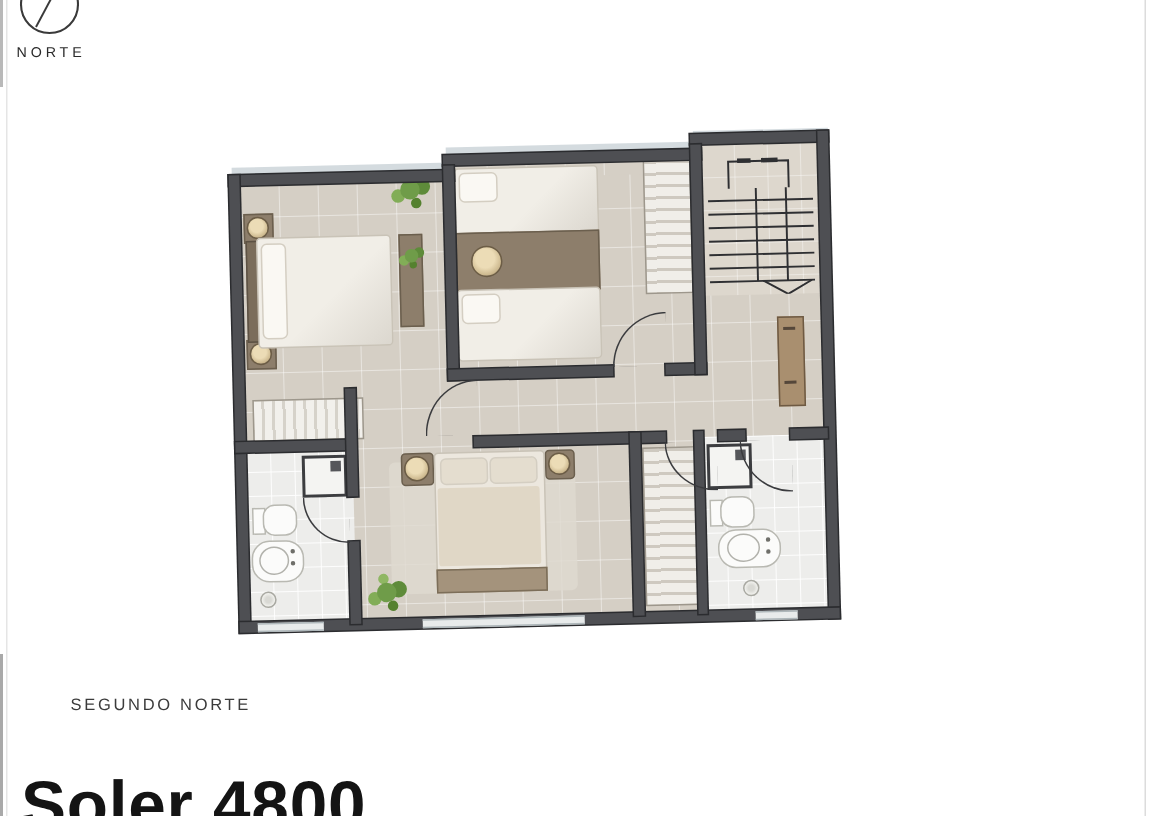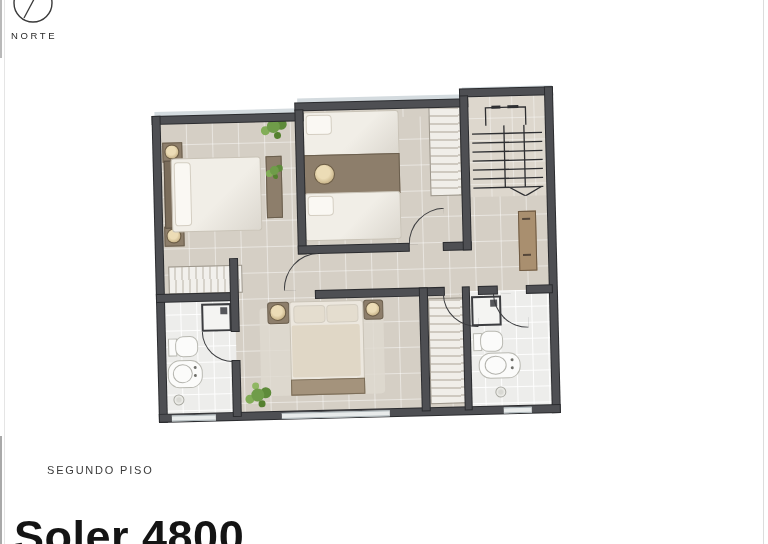--- a/index.html
+++ b/index.html
@@ -162,17 +162,17 @@
     <div class="window" style="left:344px;top:321px;width:28px;"></div>
 
     <div class="arc-tl" style="left:127px;top:162px;width:34px;height:36px;"></div>
     <div class="arc-tl" style="left:253px;top:120px;width:35px;height:35px;"></div>
     <div class="arc-bl" style="left:286px;top:207px;width:34px;height:32px;"></div>
     <div class="arc-bl" style="left:336px;top:207px;width:34px;height:34px;"></div>
     <div class="arc-bl" style="left:44px;top:238px;width:30px;height:30px;"></div>
 
   </div>
 
-  <div class="label" style="left:47px;top:464px;font-size:11px;letter-spacing:1.8px;font-weight:500;color:#3b3b3b;">SEGUNDO PISO</div>
+  <div class="label" style="left:47px;top:464px;font-size:11px;letter-spacing:1.8px;font-weight:500;color:#3b3b3b;">SEGUNDO NORTE</div>
 
   <div class="label" style="left:14px;top:512px;font-size:45px;font-weight:700;letter-spacing:.5px;color:#141414;line-height:1.1;">Soler 4800</div>
 
 </div>
 
 </body></html>

